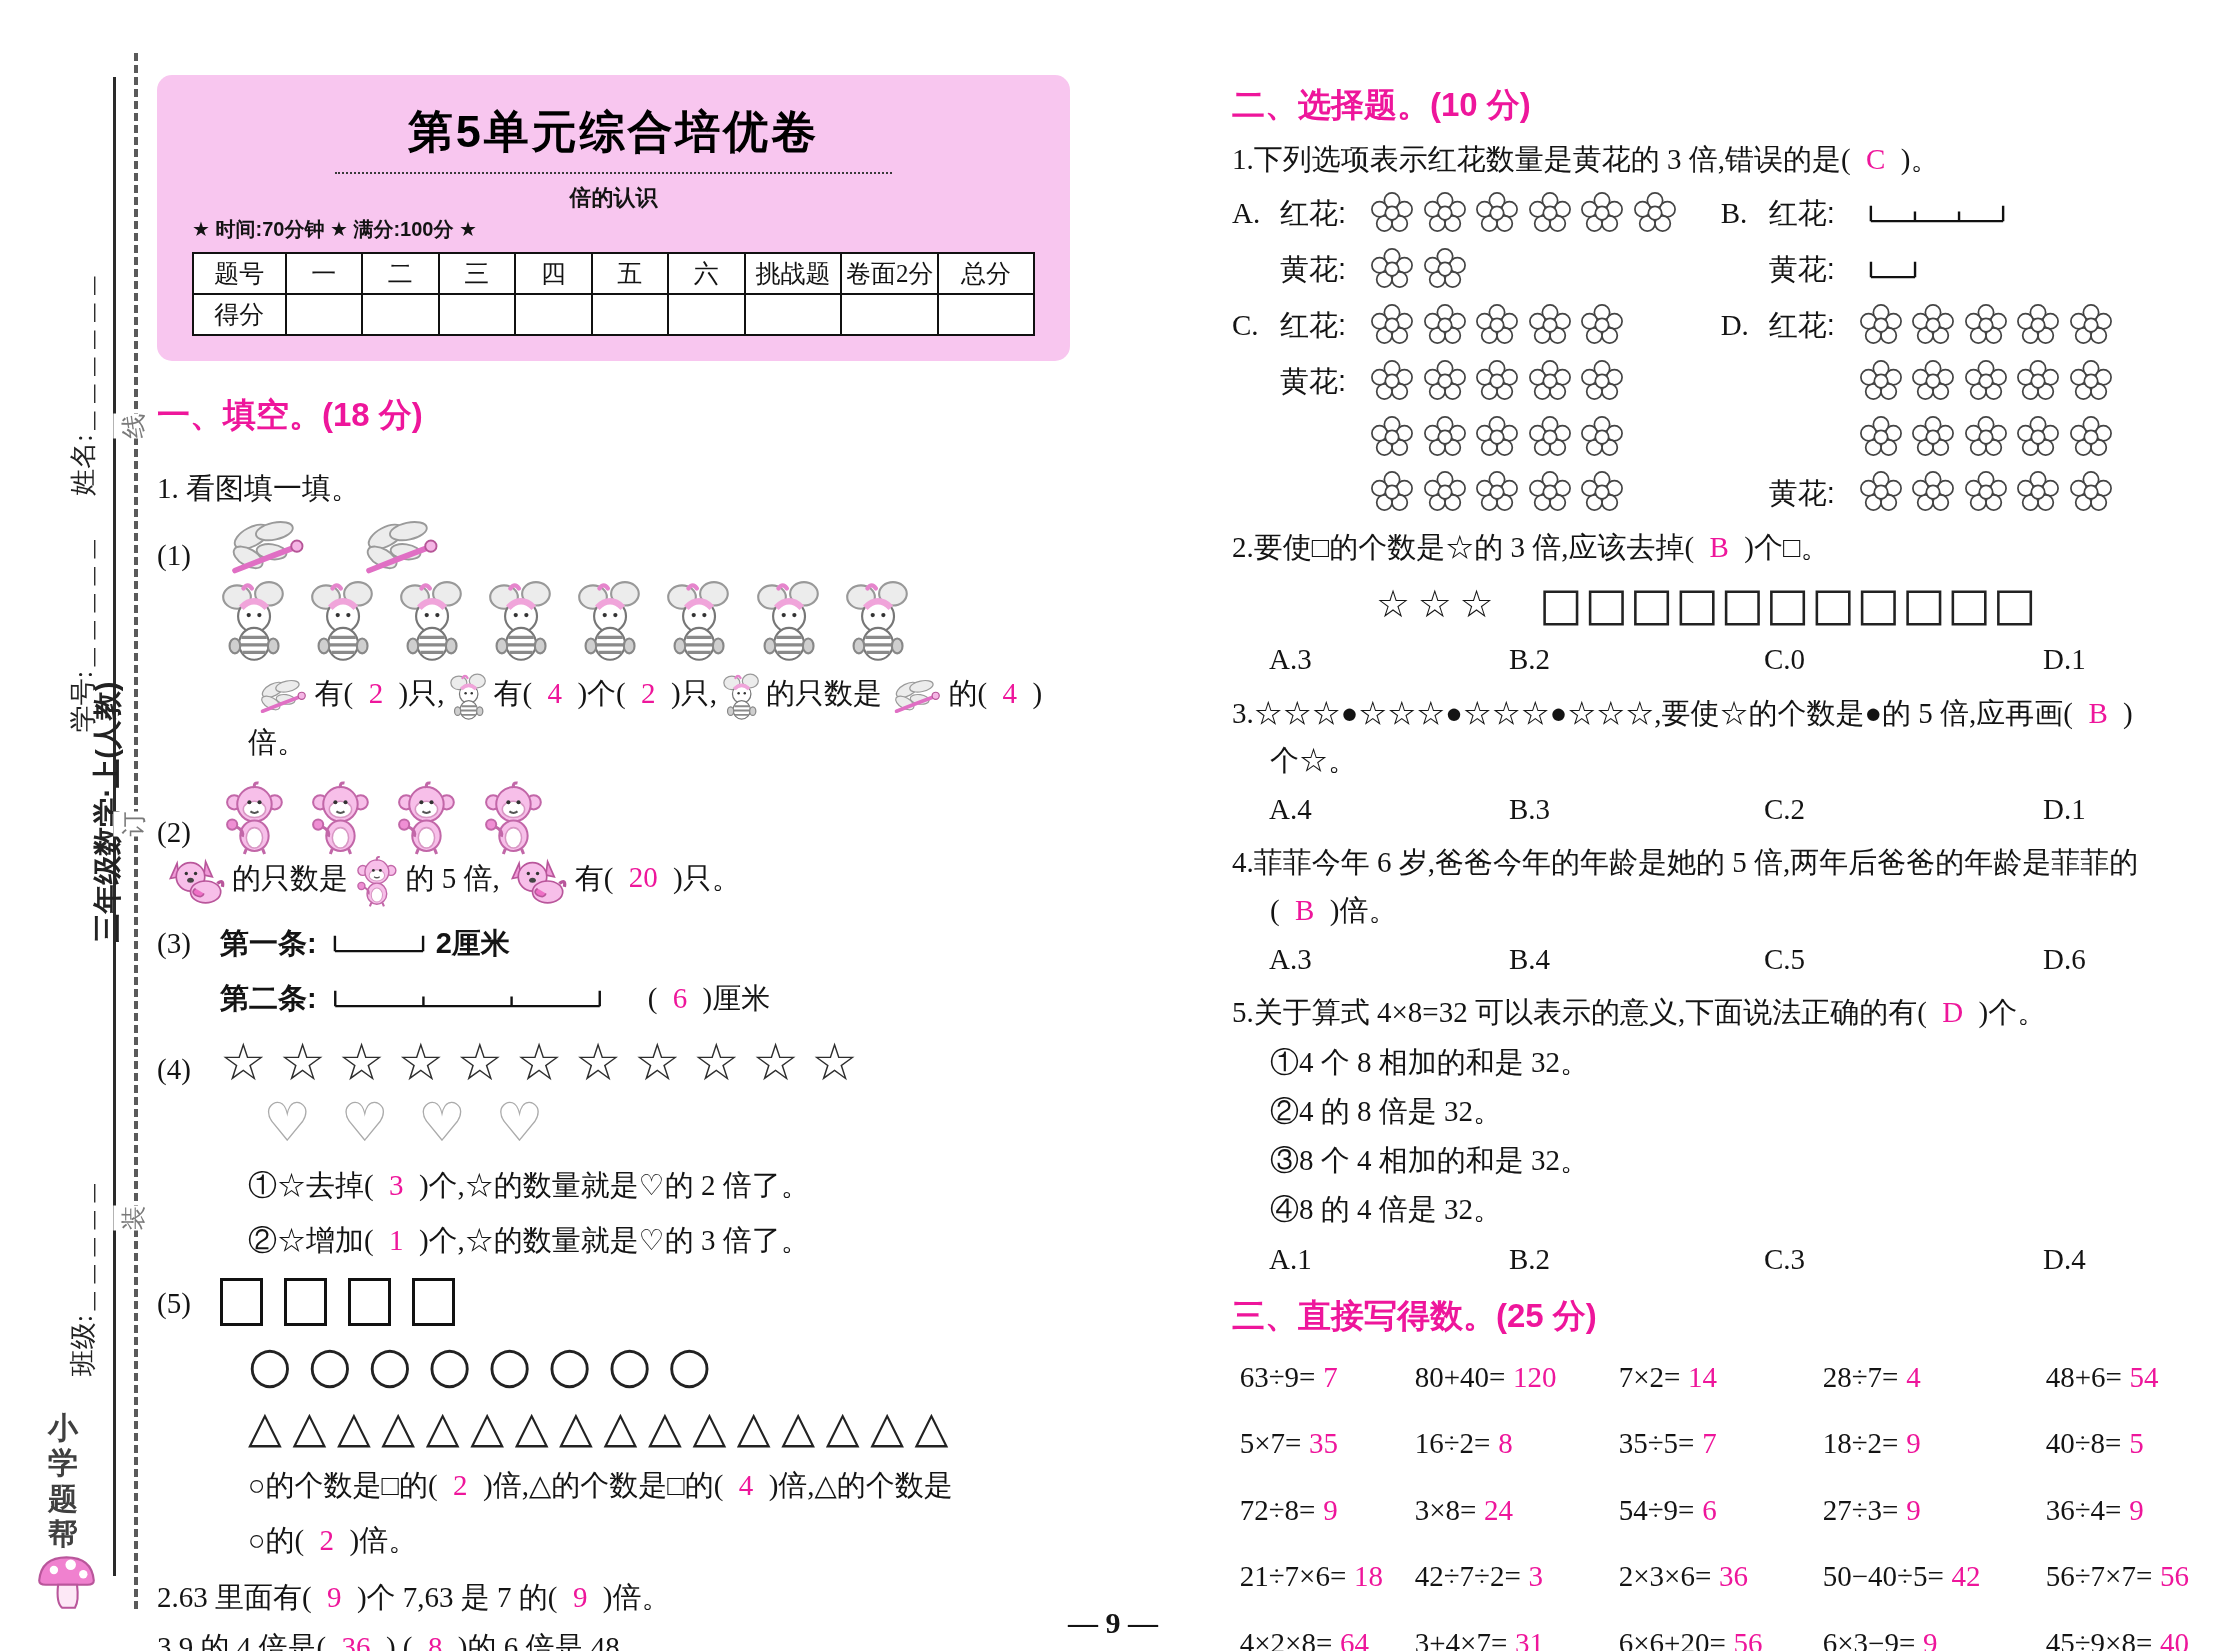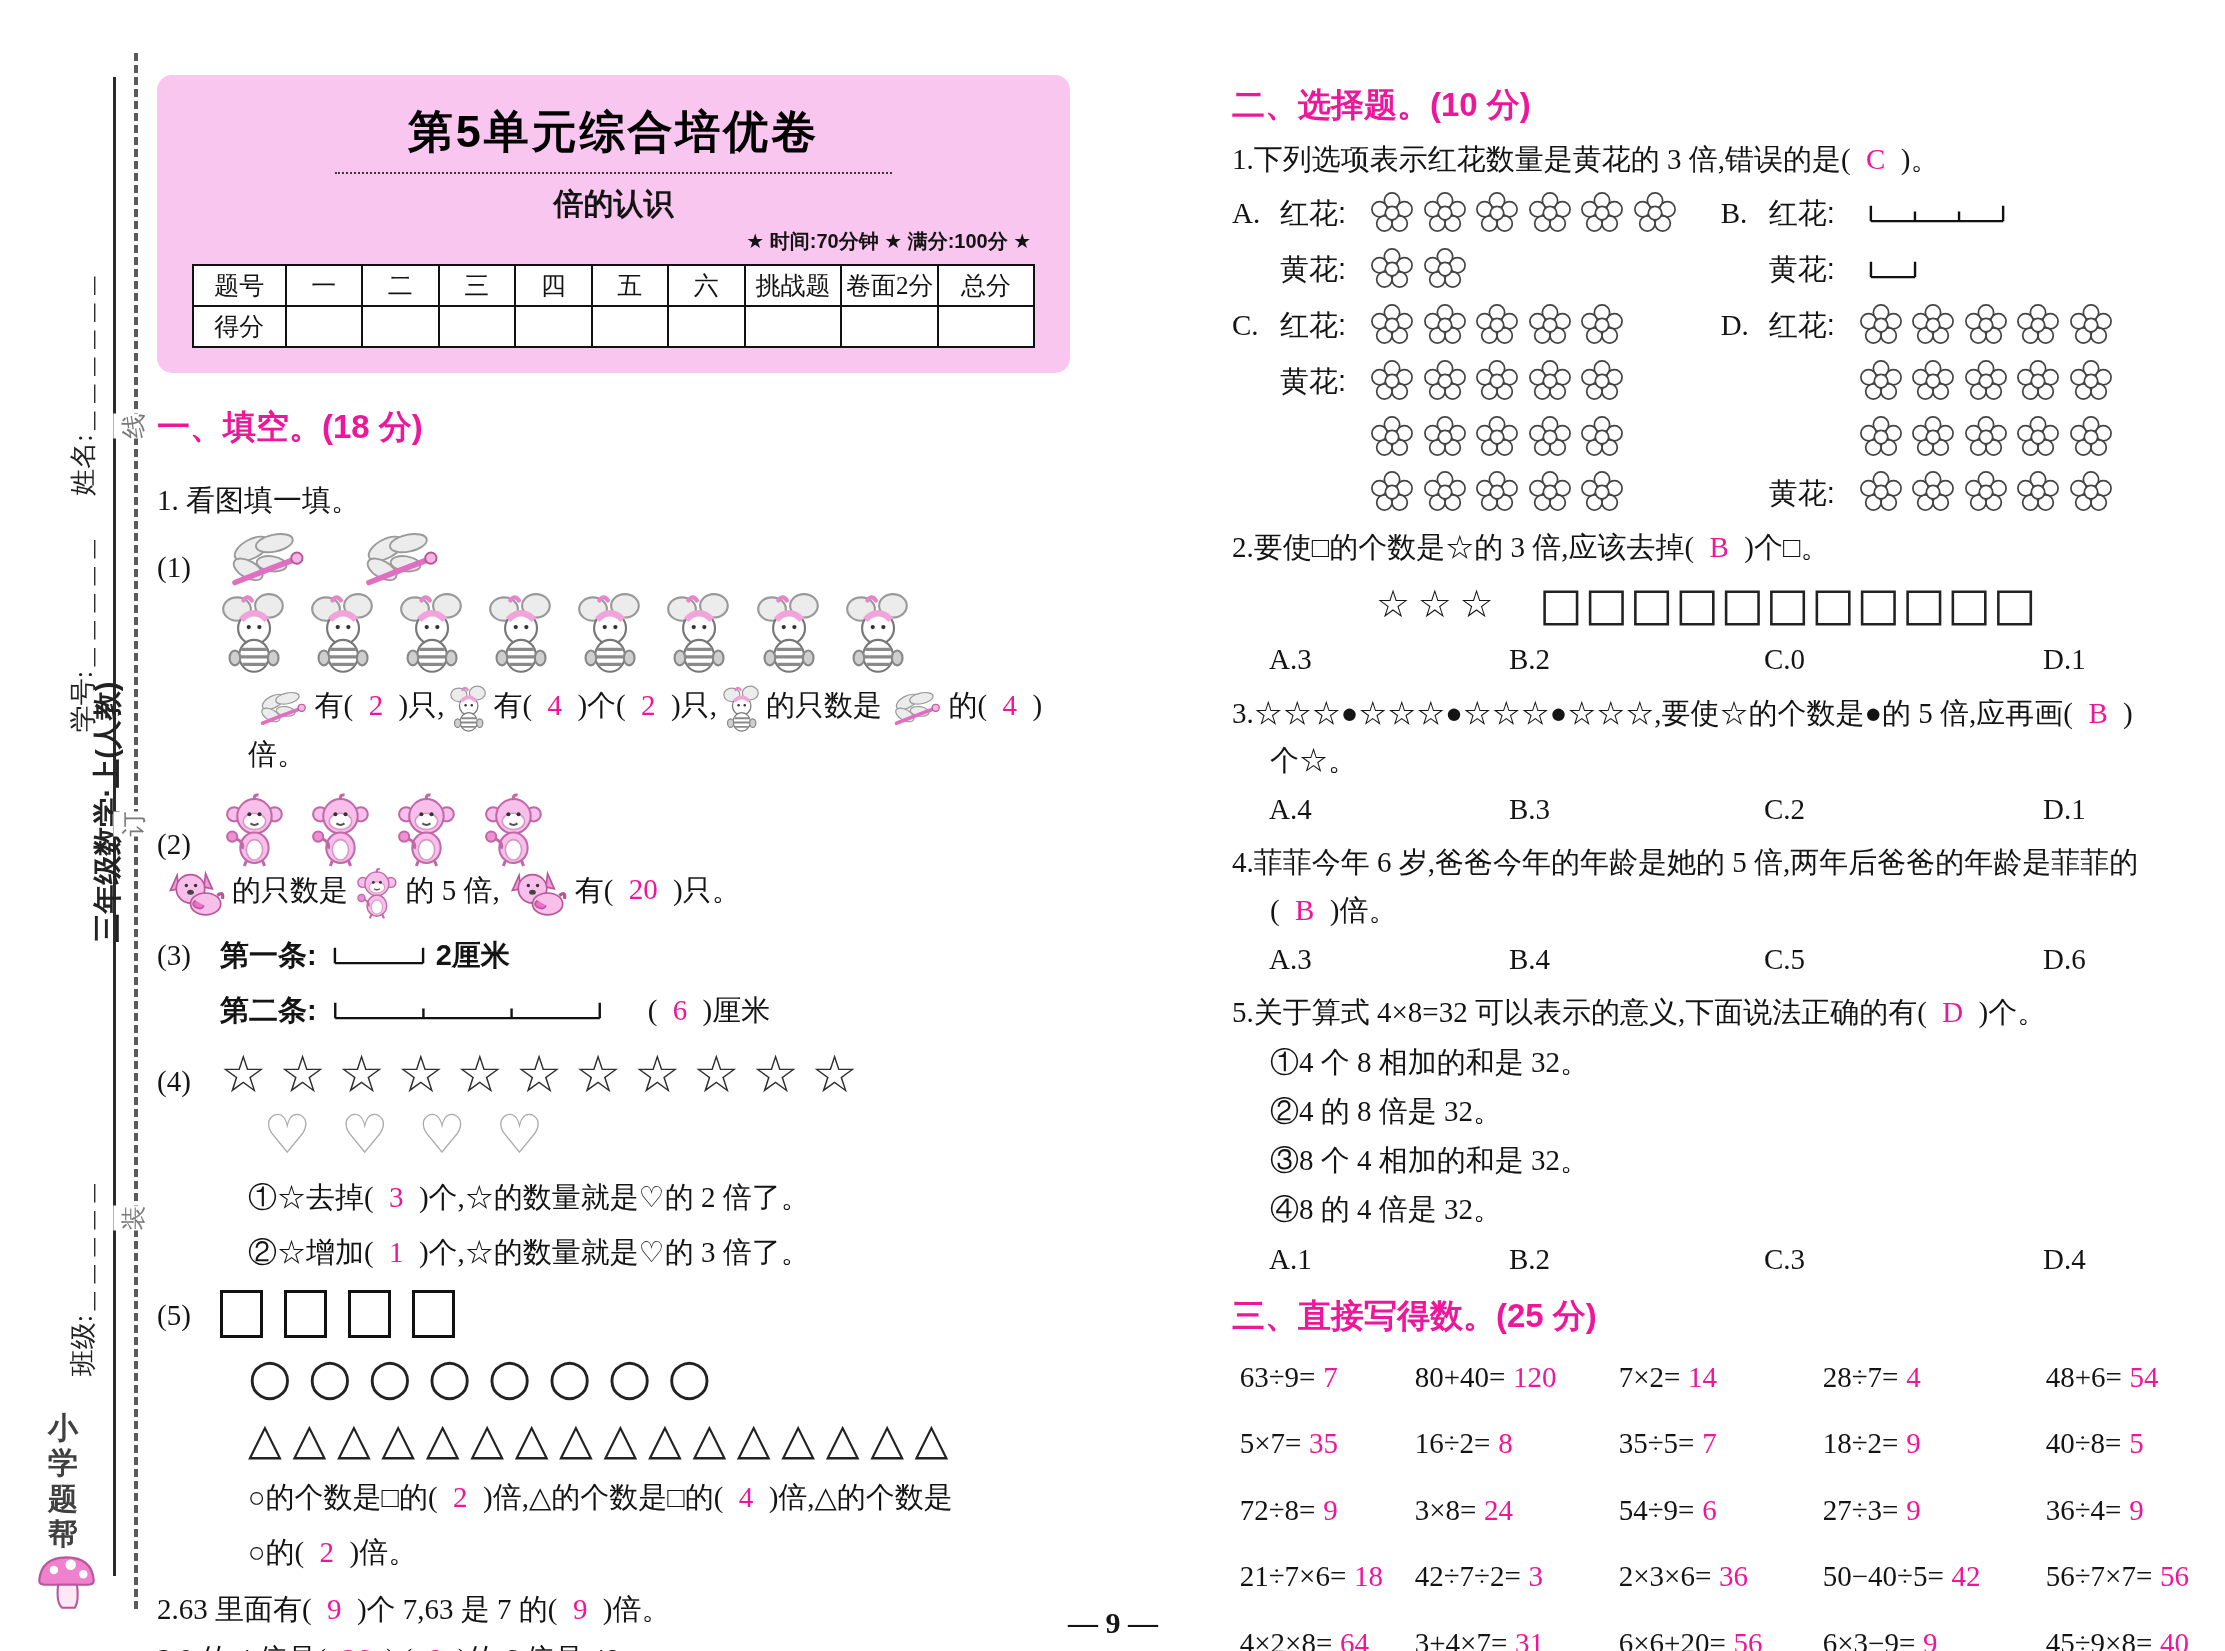--- a/index.html
+++ b/index.html
@@ -17,22 +17,22 @@
   
   .col-left{position:absolute;left:157px;top:75px;width:913px;}
   .col-right{position:absolute;left:1232px;top:67px;width:922px;}
   .ans{color:#ee169b;margin:0 15.4px;}
   .sec-heading{font-size:33px;font-weight:bold;color:#ee169b;font-family:"Liberation Sans","DejaVu Sans",sans-serif;}
   
   .hdr-box{background:#f8c6ef;border-radius:15px;padding:29px 35px 25px;}
   .hdr-title{text-align:center;font-size:45px;font-weight:bold;letter-spacing:2.9px;line-height:1.25;
              font-family:"Liberation Sans","DejaVu Sans",sans-serif;color:#000;}
   .hdr-rule{width:66%;margin:11.5px auto 7.7px;border-top:2.9px dotted #3a3a3a;}
-  .hdr-sub{text-align:center;font-size:30px;font-weight:bold;font-family:"Liberation Sans","DejaVu Sans",sans-serif;}
-  .hdr-meta{text-align:right;font-size:20px;font-weight:bold;margin:0 3.8px 7.7px 0;font-family:"Liberation Sans","DejaVu Sans",sans-serif;}
+  .hdr-sub{text-align:center;font-size:22px;font-weight:bold;font-family:"Liberation Sans","DejaVu Sans",sans-serif;}
+  .hdr-meta{text-align:left;font-size:20px;font-weight:bold;margin:0 3.8px 7.7px 0;font-family:"Liberation Sans","DejaVu Sans",sans-serif;}
   .score-table{width:100%;border-collapse:collapse;background:#fff;table-layout:fixed;border:2.9px solid #000;}
   .score-table td{border:2.4px solid #111;height:39px;text-align:center;font-size:25px;padding:0;}
   
   .qline{margin:5.8px 0 1.9px;}
   .prow{display:flex;align-items:flex-end;margin:7.7px 0 1.9px;flex-wrap:wrap;}
   .plabel{width:63px;flex:none;}
   .icons{display:flex;align-items:flex-end;flex-wrap:wrap;}
   .sv{display:inline-block;line-height:0;}
   .sv svg{display:inline-block;}
   .sv-dragonfly svg{height:60px;width:auto;margin-right:44px;}

